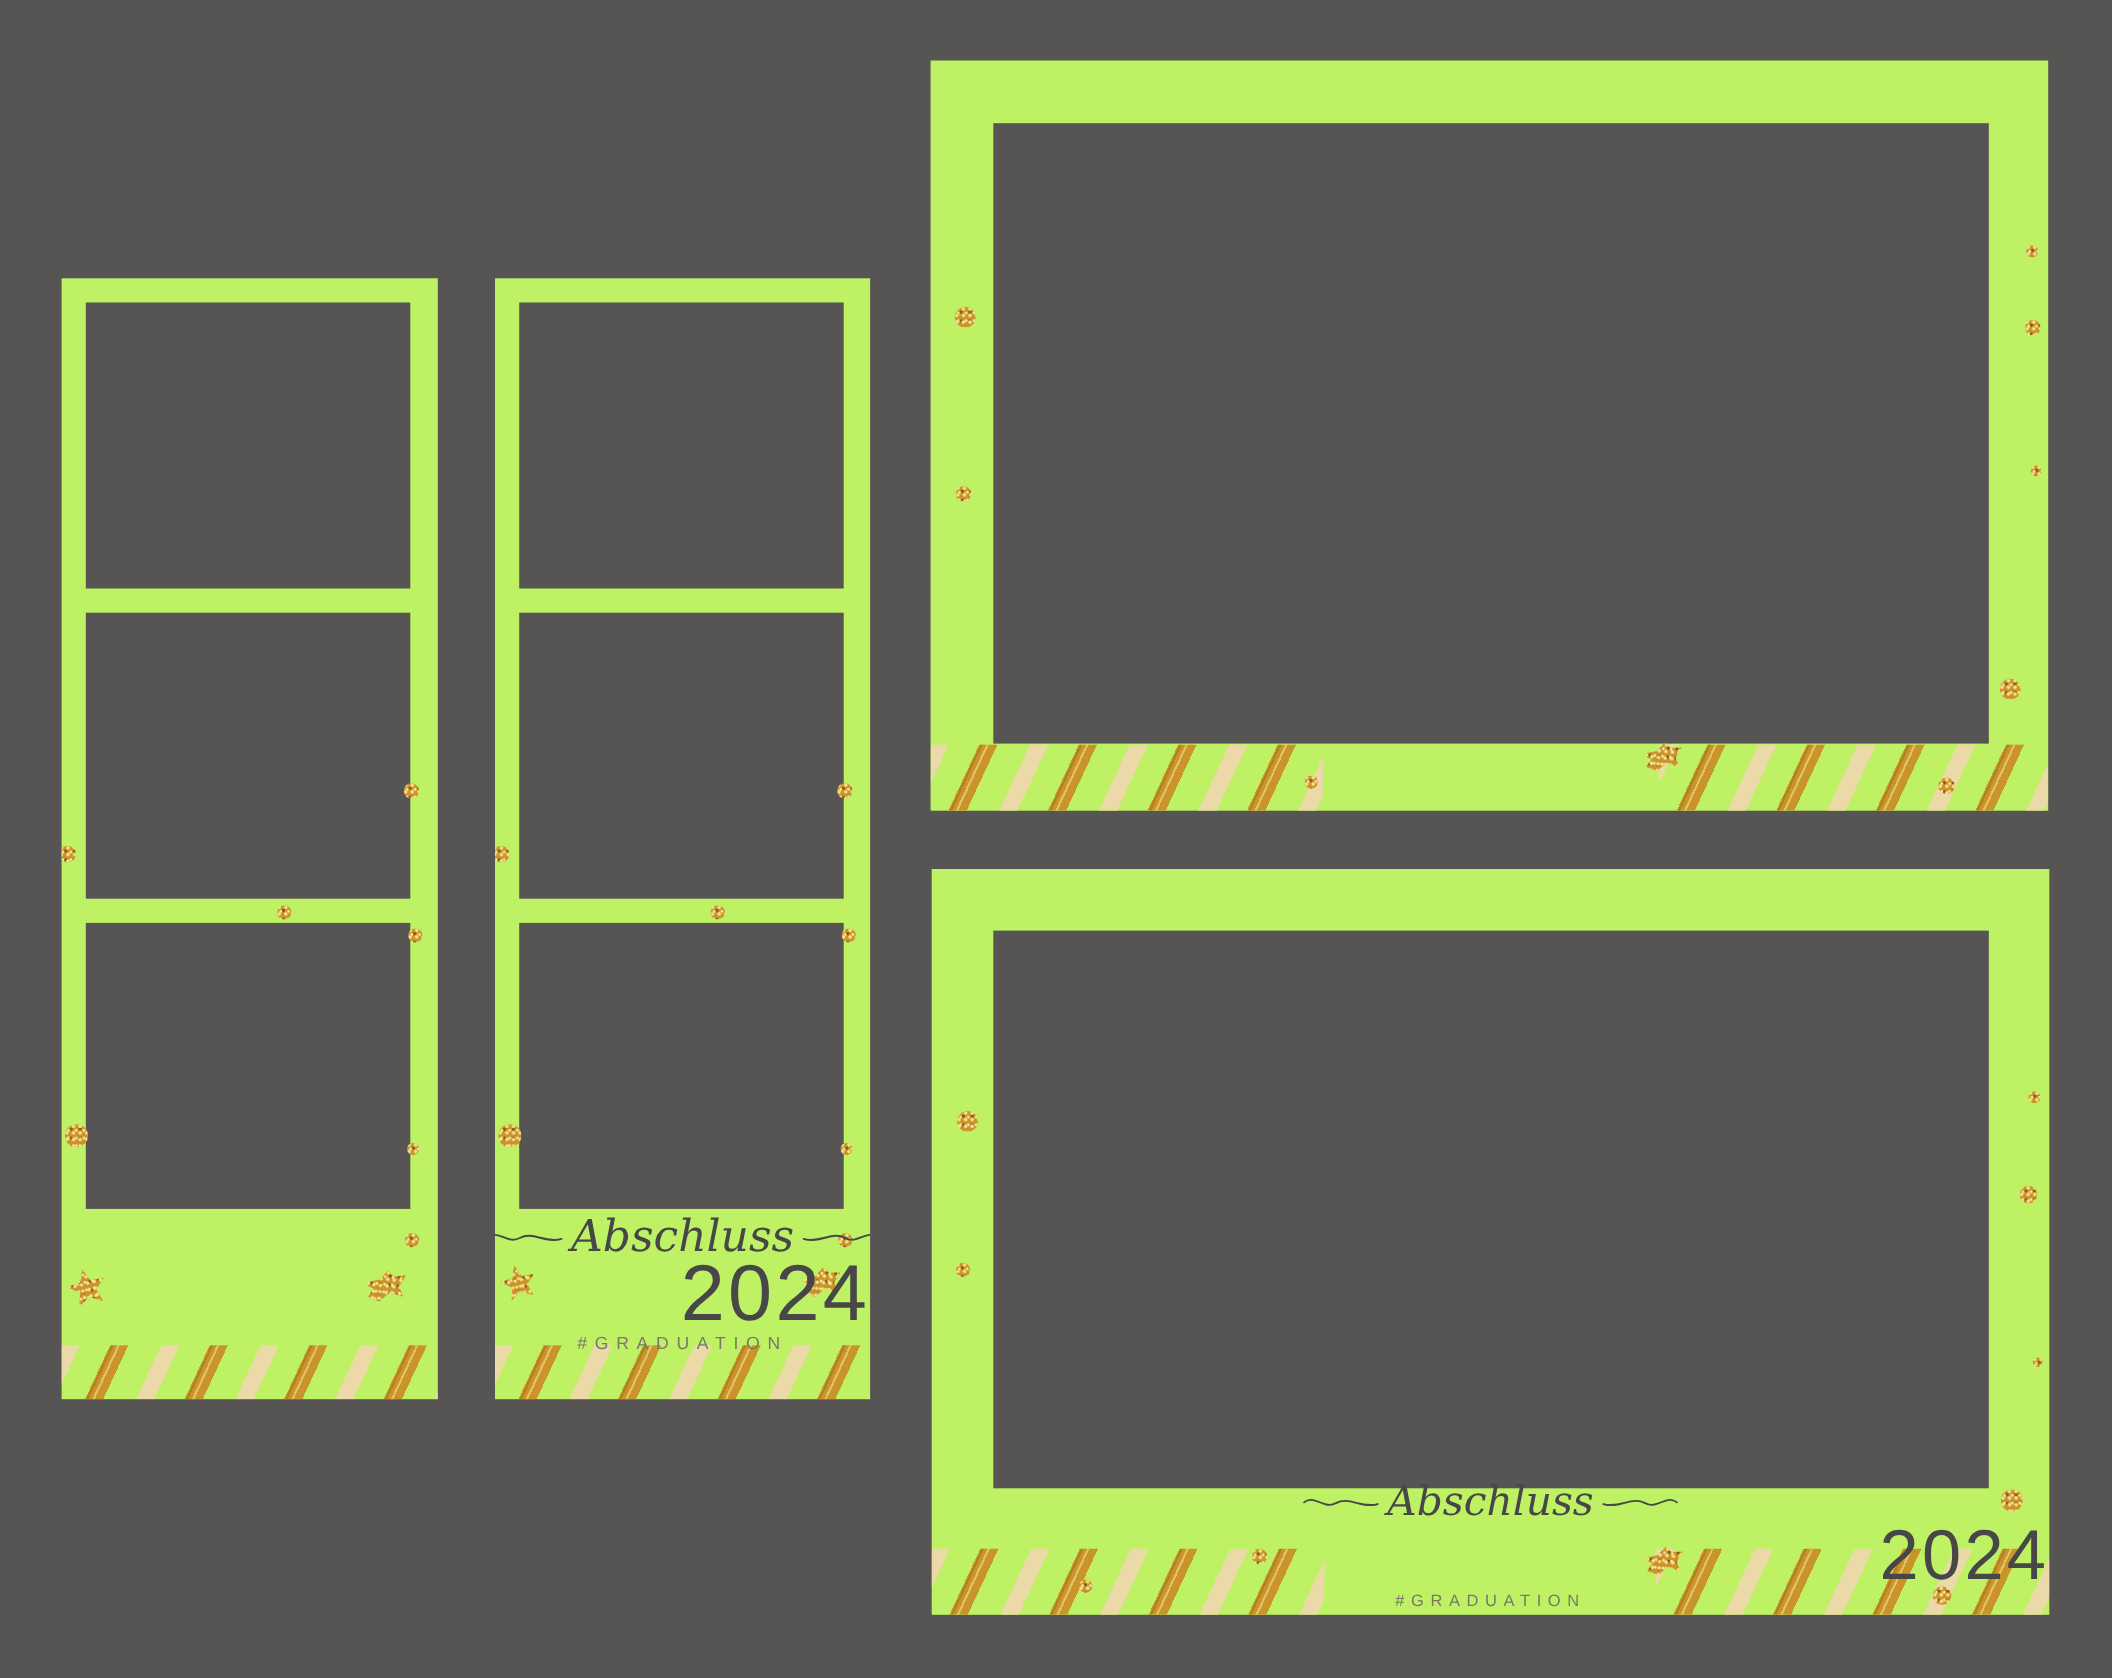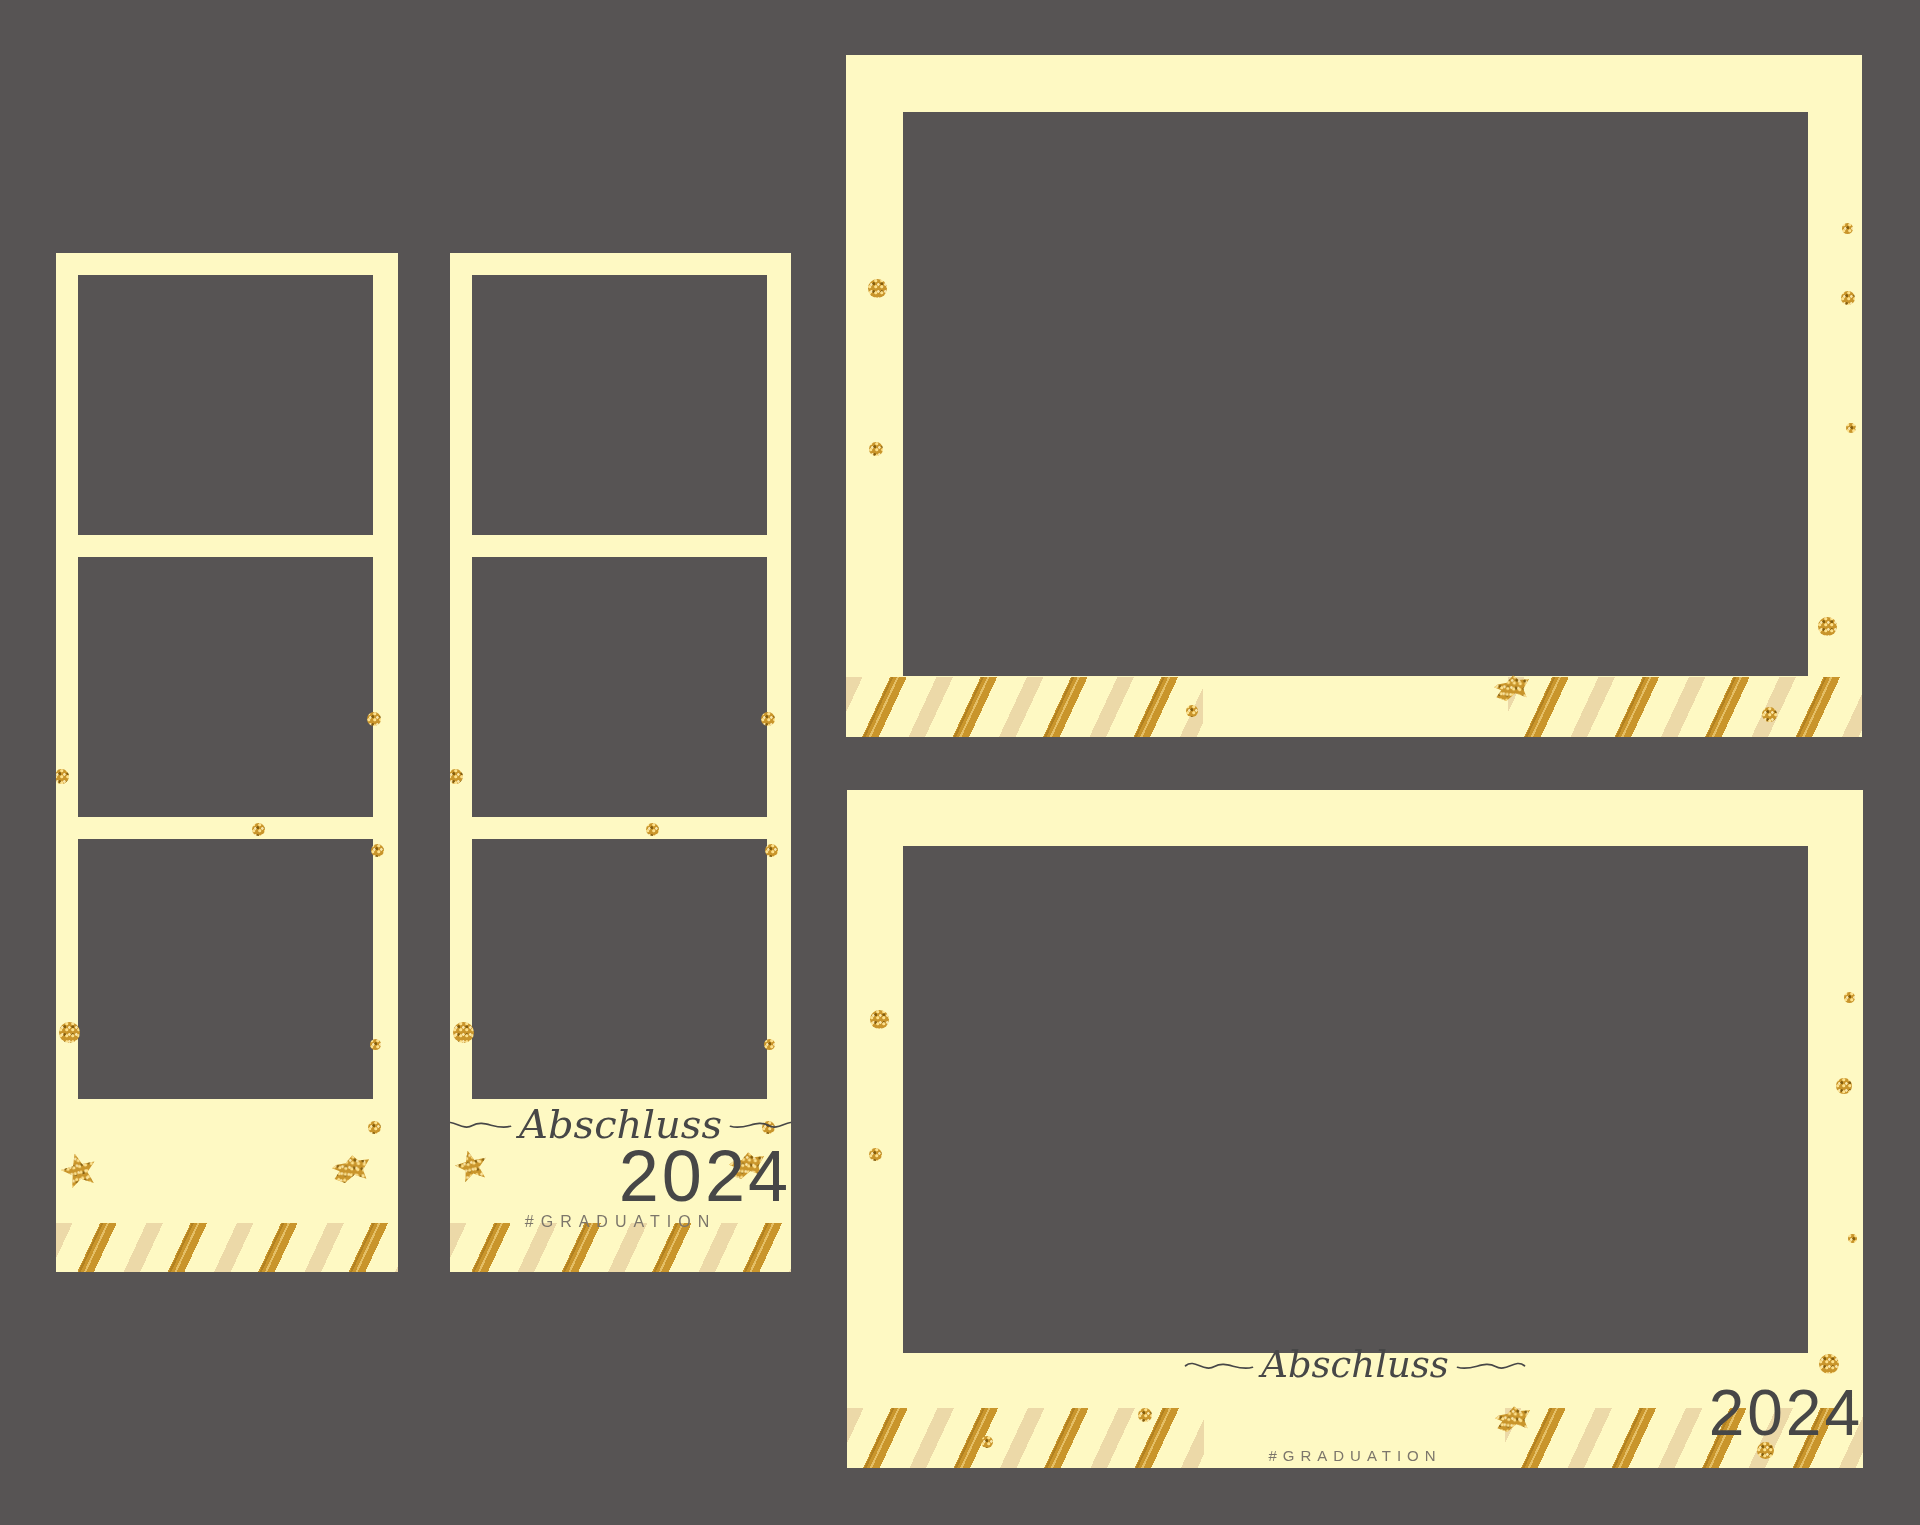--- a/index.html
+++ b/index.html
@@ -1,17 +1,17 @@
 <!DOCTYPE html>
 <html><head>
 <meta charset="utf-8">
 <style>
   html,body{margin:0;padding:0;background:#575454;}
   #canvas{position:relative;overflow:hidden;font-family:"Liberation Sans",sans-serif;}
-  .tpl{position:absolute;background:#fef9c3;overflow:hidden;}
+  .tpl{position:absolute;background:#bef264;overflow:hidden;}
   .slot{position:absolute;background:#575454;z-index:1;}
   .stripes{position:absolute;z-index:2;
     background-image:
       repeating-linear-gradient(115deg, transparent 0 41px, rgba(150,105,20,.45) 41px 43px, transparent 43px 46px, rgba(255,232,160,.5) 46px 48px, transparent 48px 82px),
       repeating-linear-gradient(115deg, #ecd9a8 0 15px, transparent 15px 40px, #c9952b 40px 55px, transparent 55px 82px);
   }
   .decor{position:absolute;z-index:3;}
   .glitter{
     background-color:#c9952b;
     background-image:

